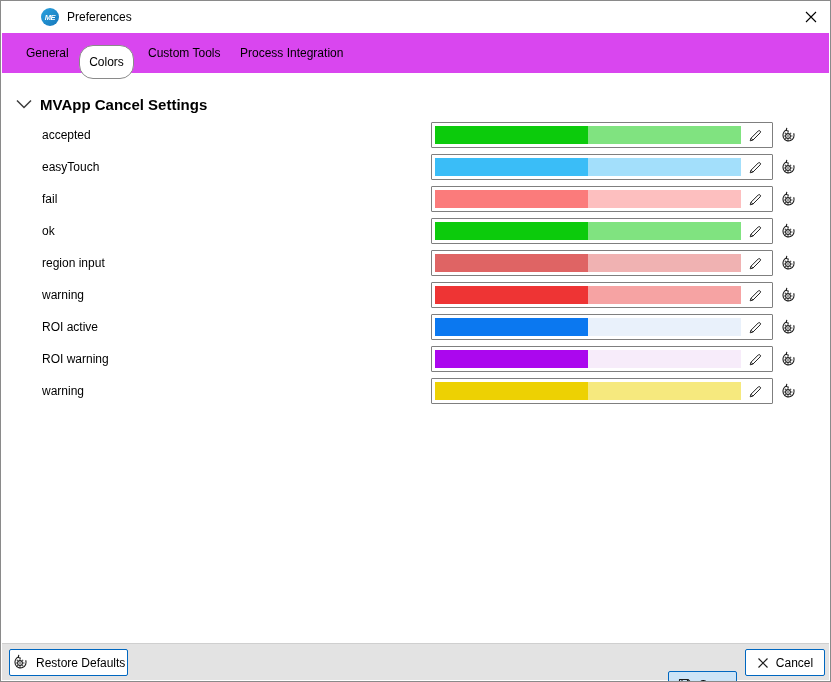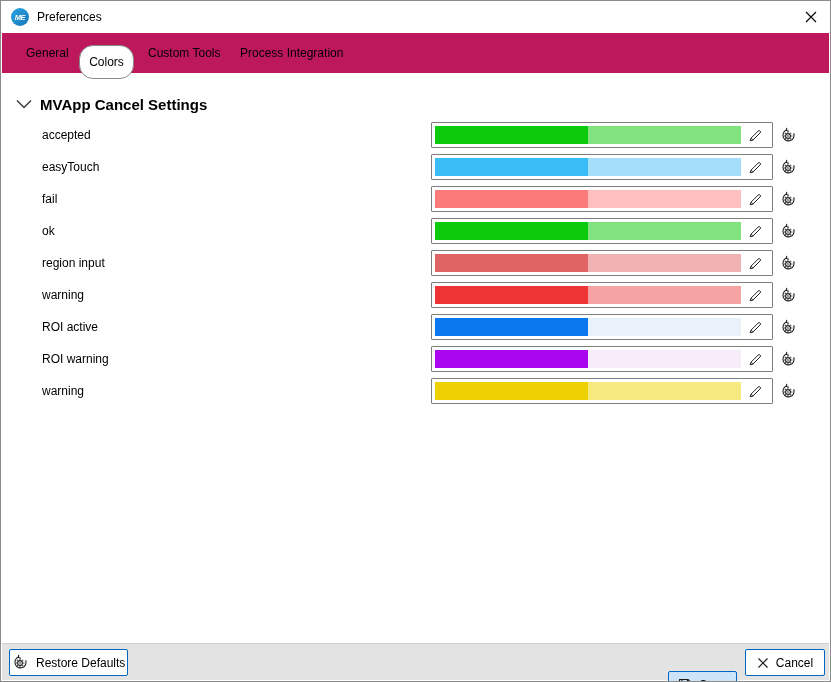--- a/index.html
+++ b/index.html
@@ -5,37 +5,37 @@
   * { margin: 0; padding: 0; box-sizing: border-box; }
   html, body { width: 831px; height: 682px; background: #f0f0f0; }
   body { font-family: "Liberation Sans", sans-serif; color: #000; }
 
   .window {
     position: relative; width: 831px; height: 682px;
     background: #ffffff; border: 1px solid #8a8a8a; overflow: hidden;
   }
 
   
-  .titlebar { position: relative; height: 32px; background: #ffffff; }
+  .titlebar { position: relative; height: 32px; background: #ffffff; margin-left: 30px; }
   .app-logo {
     position: absolute; left: 10px; top: 7px; width: 18px; height: 18px;
     border-radius: 50%; background: linear-gradient(135deg, #2aa3df 0%, #1777bb 100%);
     color: #fff; font-size: 7.5px; font-weight: bold; font-style: italic;
     display: flex; align-items: center; justify-content: center; letter-spacing: -0.3px;
   }
   .window-title { position: absolute; left: 36px; top: 9px; font-size: 12px; }
   .close-btn {
     position: absolute; right: 7px; top: 5px; width: 24px; height: 22px;
     display: flex; align-items: center; justify-content: center; cursor: pointer;
   }
 
   
   .tabbar {
     position: absolute; left: 1px; right: 1px; top: 32px; height: 48px;
-    background: #be185d;
+    background: #d946ef;
     text-align: right;
   }
   .tab {
     position: absolute; top: 0; height: 40px; display: flex;
     align-items: center; font-size: 12px; cursor: pointer;
   }
   .tab-general  { left: 24px; }
   .tab-custom   { left: 146px; }
   .tab-process  { left: 238px; }
   .tab-active-box {

